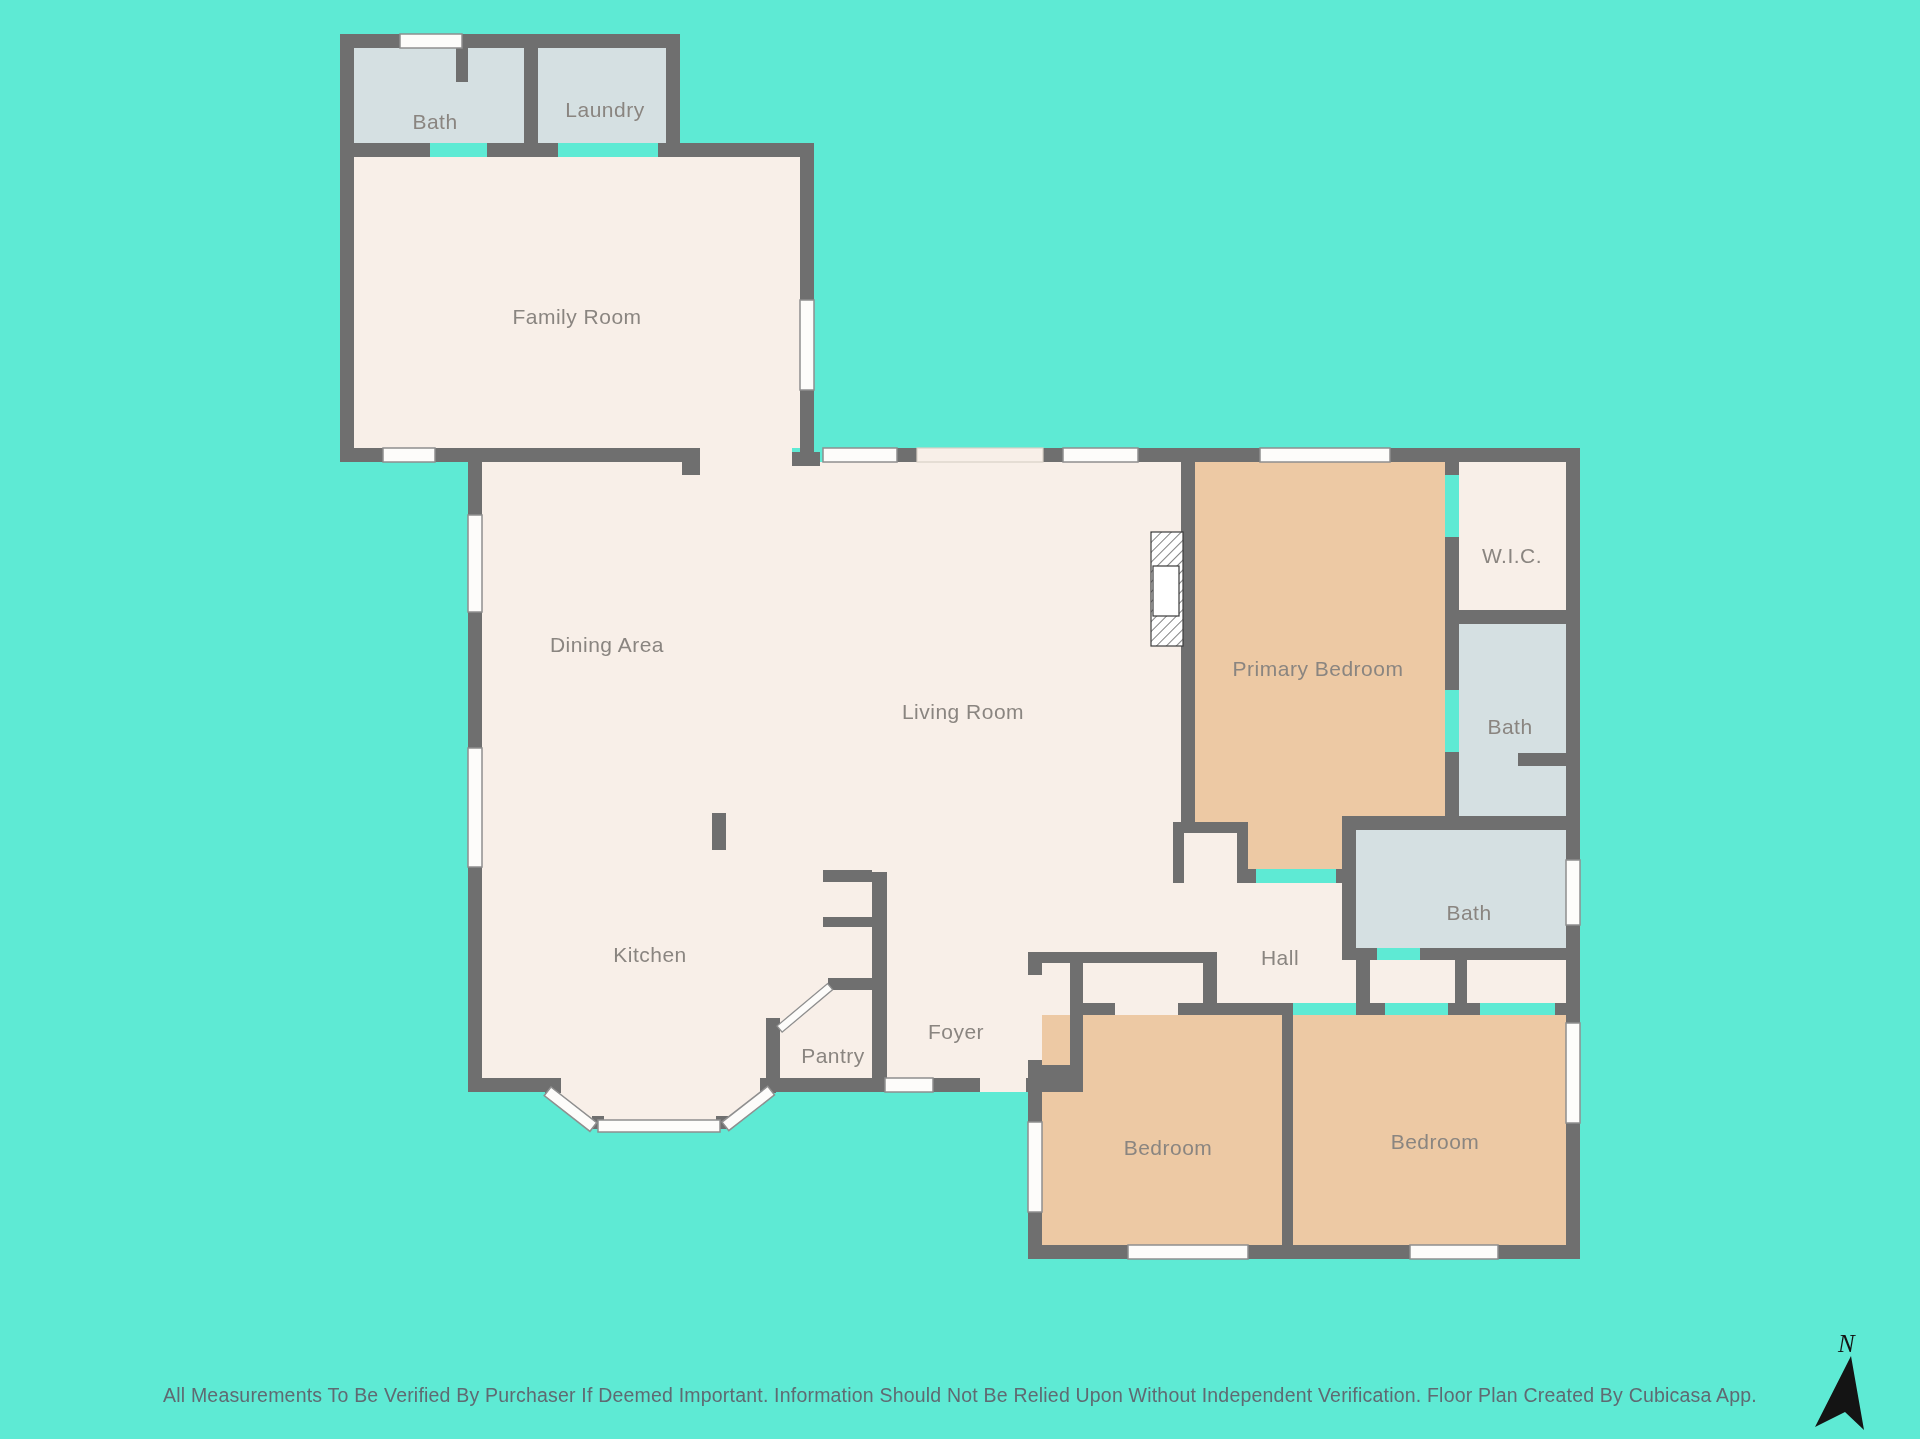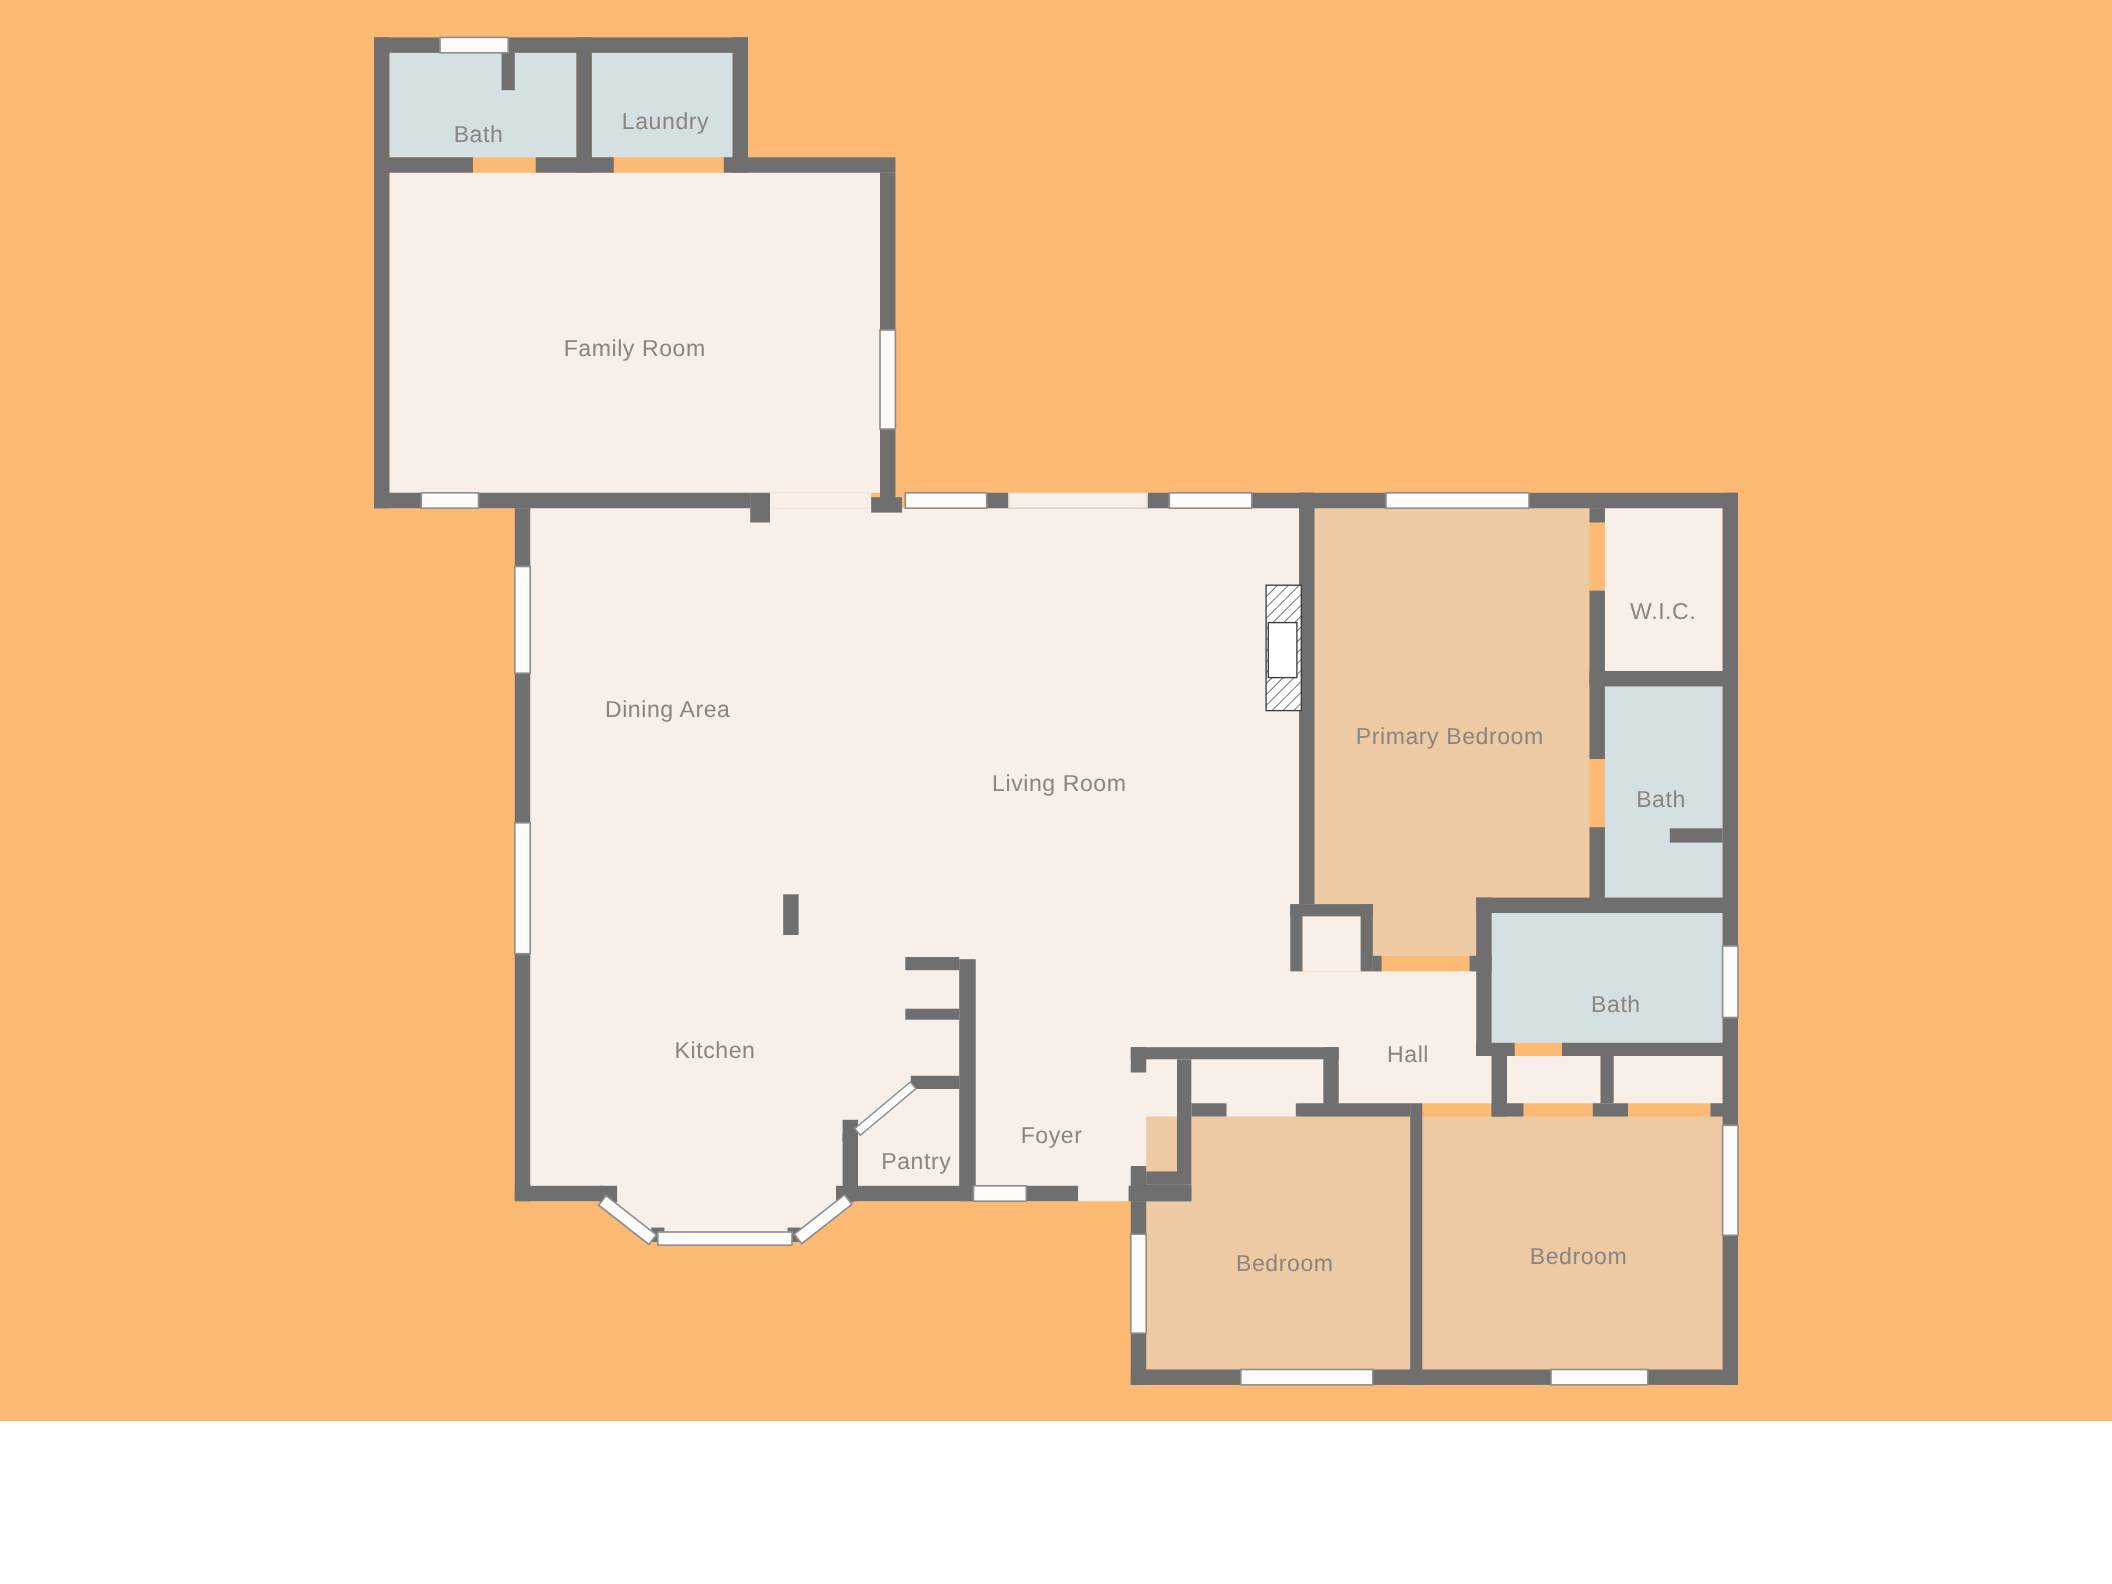--- a/index.html
+++ b/index.html
@@ -1,16 +1,16 @@
 <!DOCTYPE html>
 <html style="--wall: #6f6f6f; --room-default: #f8efe8; --room-wet: #d5e0e2; --room-bedroom: #edc9a4; --label-text: #8a8580; --disclaimer-text: #5f6a72;"><head>
 <meta charset="utf-8">
 <style>
   html,body{margin:0;padding:0;background:#ffffff;}
-  #stage{position:relative;width:1920px;height:1292px;background:#fdba74;overflow:hidden;
+  #stage{position:relative;width:1920px;height:1439px;background:#5eead4;overflow:hidden;
          font-family:"Liberation Sans", sans-serif;}
   svg{display:block;}
   .room-default{fill:var(--room-default,#f8efe8);}
   .room-wet{fill:var(--room-wet,#d5e0e2);}
   .room-bedroom{fill:var(--room-bedroom,#edc9a4);}
   .wall{fill:var(--wall,#6f6f6f);}
   .window{fill:#fdfcfa;stroke:#8f8f8f;stroke-width:1.5;}
   .opening{fill:var(--room-default,#f8efe8);stroke:#d9d0c6;stroke-width:1.2;}
   .door-leaf{fill:#fdfcfa;stroke:#8f8f8f;stroke-width:1.3;}
   .room-label{fill:var(--label-text,#8a8580);font-family:"Liberation Sans",sans-serif;
@@ -181,13 +181,14 @@
       <text class="room-label" x="1168" y="1155">Bedroom</text>
       <text class="room-label" x="1435" y="1149">Bedroom</text>
     </g>
 
     <g>
       <text class="compass-n" x="1838" y="1352">N</text>
       <polygon points="1851,1356 1864,1430 1845,1412 1815,1427" fill="#141414"></polygon>
     </g>
   </svg>
 
+  <div id="disclaimer">All Measurements To Be Verified By Purchaser If Deemed Important. Information Should Not Be Relied Upon Without Independent Verification. Floor Plan Created By Cubicasa App.</div>
 </div>
 
 </body></html>

